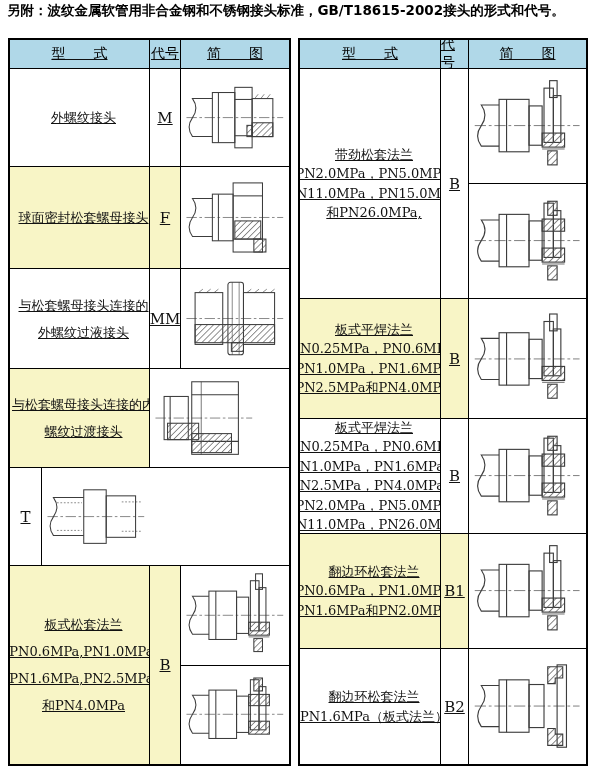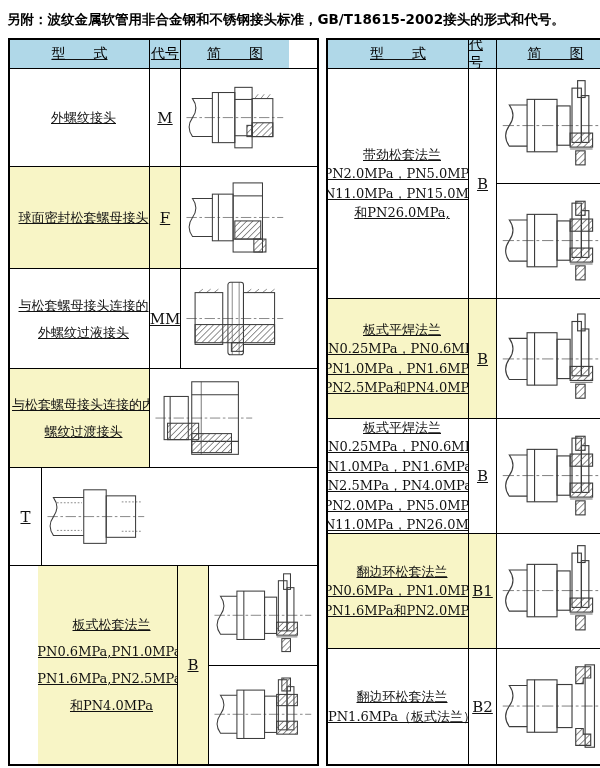--- a/index.html
+++ b/index.html
@@ -2,21 +2,21 @@
 <html><head>
 <meta charset="utf-8">
 <style>
   html,body{margin:0;padding:0;}
   body{
     width:600px;height:768px;position:relative;background:#ffffff;
     font-family:"DejaVu Serif","Liberation Serif",serif;color:#111;
     overflow:hidden;
   }
   .note{
-    position:absolute;left:7px;top:10px;width:588px;
+    position:absolute;left:7px;top:1px;width:588px;
     font-family:"DejaVu Sans","Liberation Sans",sans-serif;
     font-weight:bold;font-size:13.5px;line-height:18px;color:#000;
   }
   .tables{position:absolute;left:8px;top:38px;display:flex;gap:7px;}
   .jtable{border:2px solid #000;background:#fff;box-sizing:border-box;}
   .trow{display:flex;box-sizing:border-box;border-top:1px solid #000;text-decoration:underline;}
   .trow.first{border-top:none;}
   .cell{box-sizing:border-box;overflow:hidden;}
   .cell + .cell{border-left:1px solid #000;}
   .hcell{
@@ -175,21 +175,21 @@
                 <rect x="46" y="19" width="26" height="62"></rect>
                 <rect x="72" y="26" width="34" height="48"></rect>
                 <line x1="90" y1="33" x2="112" y2="33" stroke-width="0.7" stroke-dasharray="2 2"></line>
                 <line x1="90" y1="67" x2="112" y2="67" stroke-width="0.7" stroke-dasharray="2 2"></line>
                 <line x1="4" y1="50" x2="116" y2="50" stroke-width="0.7" stroke-dasharray="12 3 3 3"></line>
               </g>
             </svg>
           </div>
         </div>
       </div>
-      <div class="trow" style="height: 199px; padding-left: 28px;">
+      <div class="trow" style="height: 199px;">
         <div class="cell c0 type hl">
           <div class="tline">板式松套法兰</div>
           <div class="tline">PN0.6MPa,PN1.0MPa,</div>
           <div class="tline">PN1.6MPa,PN2.5MPa,</div>
           <div class="tline">和PN4.0MPa</div>
         </div>
         <div class="cell c1 code hl">B</div>
         <div class="cell c2 diag">
           <div class="sub">
             <svg viewBox="0 0 120 100" preserveAspectRatio="xMidYMid meet">

